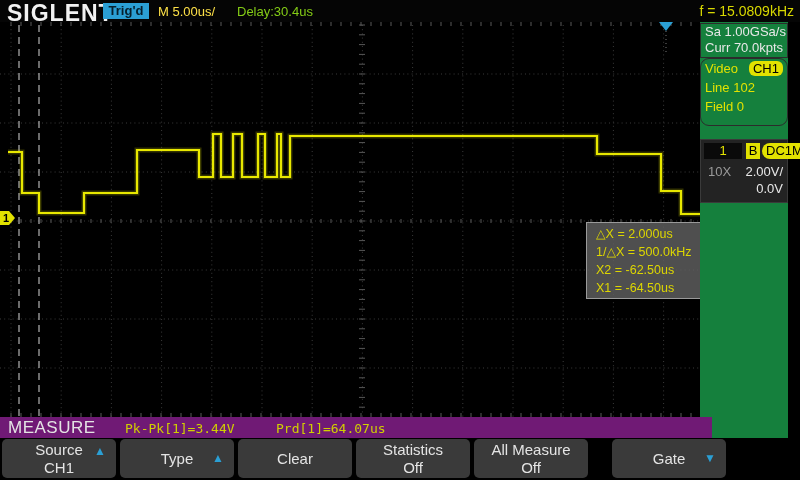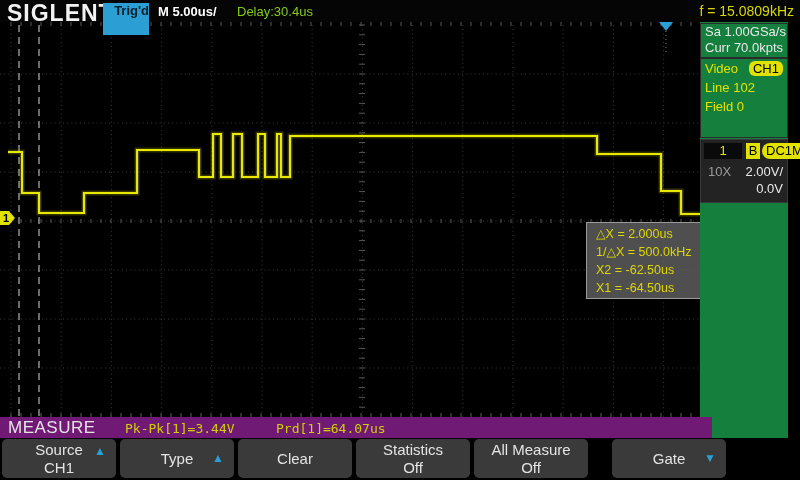--- a/index.html
+++ b/index.html
@@ -2,41 +2,41 @@
 <html><head>
 <meta charset="utf-8">
 <style>
   * { margin:0; padding:0; box-sizing:border-box; }
   body { background:#000; font-family:"Liberation Sans", sans-serif; }
   #screen { position:relative; width:800px; height:480px; background:#000; overflow:hidden; }
 
   
   #topbar { position:absolute; left:0; top:0; width:800px; height:22px; background:#050505; z-index:5; }
   #brand { position:absolute; left:7px; top:0px; font-size:23px; font-weight:bold; color:#f2f2f2; letter-spacing:1px; }
-  #trig-status { position:absolute; left:103px; top:3px; width:46px; height:32px; background:#2b9fd4; color:#06202e;
-                 font-size:13px; font-weight:bold; text-align:right; line-height:16px; }
-  #timebase { position:absolute; left:158px; top:4px; font-size:13px; color:#ffffff;font-weight:bold; }
+  #trig-status { position:absolute; left:103px; top:3px; width:46px; height:16px; background:#2b9fd4; color:#06202e;
+                 font-size:13px; font-weight:bold; text-align:center; line-height:16px; }
+  #timebase { position:absolute; left:158px; top:4px; font-size:13px; color:#fde047; }
   #delay { position:absolute; left:237px; top:4px; font-size:13px; color:#84cc16; }
   #freq { position:absolute; right:6px; top:3px; font-size:14px; color:#d8d800; }
 
   
   #scope-svg { position:absolute; left:0; top:0; z-index:1; }
 
   
   #cursor-box { position:absolute; left:586px; top:222px; width:124px; height:77px;
                 background:rgba(96,96,96,0.82); border:1px solid #9a9a9a; z-index:3;
                 padding:2px 0 0 9px; }
   #cursor-box div { color:#ddd600; font-size:12.5px; line-height:18px; white-space:nowrap; }
 
   
   #sidebar { position:absolute; left:700px; top:22px; width:88px; height:416px; background:#15803d; z-index:4; }
   .sb-box { position:absolute; left:0; width:88px; border:1px solid #353535; }
   #sb-acq { top:1px; height:35px; border-color:#2c2c2c; }
   .sb-white { color:#e8e8e8; font-size:13px; padding-left:4px; line-height:16px; white-space:nowrap; }
-  #sb-trig { top:36px; height:80px; border-color:#2c2c2c; }
+  #sb-trig { top:36px; height:68px; border-color:#2c2c2c;border-radius:9px; }
   .sb-row { position:relative; height:19px; color:#e2e200; font-size:13px; padding-left:4px; line-height:19px; white-space:nowrap; }
   .sb-right { position:absolute; right:4px; top:0; }
   .badge { background:#e2e200; color:#000; border-radius:6px; padding:0 4px; font-size:13px; line-height:15px; display:inline-block; margin-top:2px; }
   #sb-ch { top:117px; height:64px; background:#232323; border-color:#3a3a3a; }
   #ch-num { position:absolute; left:3px; top:3px; width:38px; height:16px; background:#0a0a0a; color:#e2e200;
             font-size:13px; text-align:center; line-height:16px; }
   #ch-bw { position:absolute; left:45px; top:3px; width:14px; height:16px; background:#e2e200; color:#000;
            font-size:13px; text-align:center; line-height:16px; }
   #ch-coupling { position:absolute; left:61px; top:3px; height:16px; background:#e2e200; color:#000;
                  border-radius:8px; font-size:13px; padding:0 4px; line-height:16px; }

